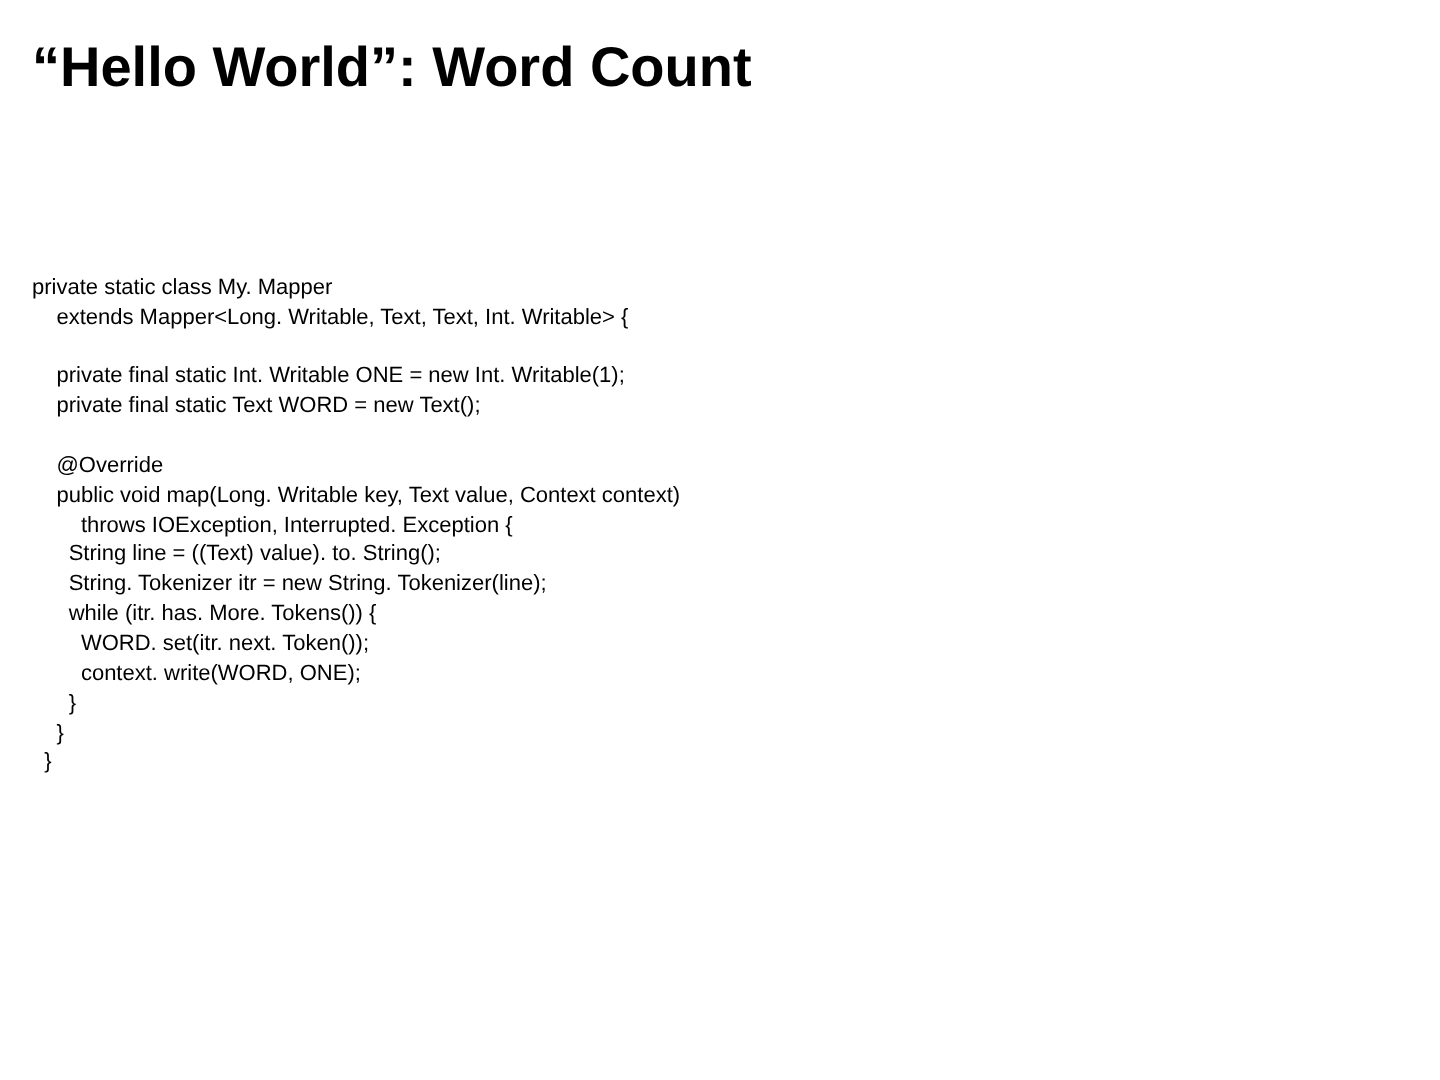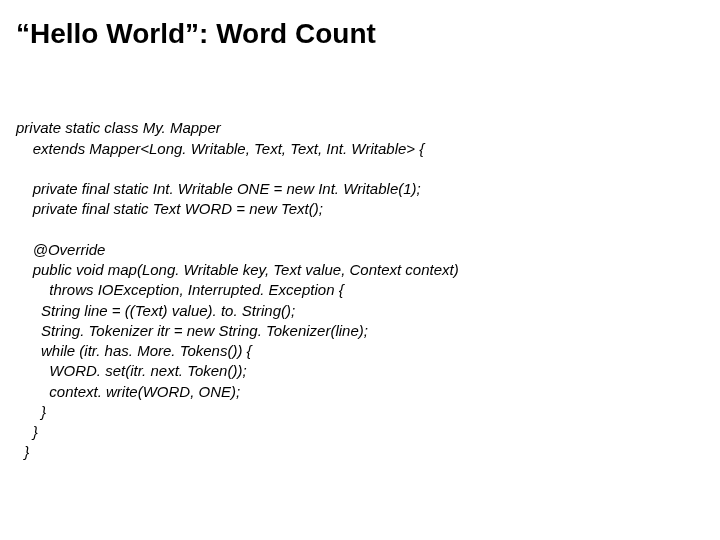--- a/index.html
+++ b/index.html
@@ -7,28 +7,27 @@
     width: 720px;
     height: 540px;
     background: #ffffff;
     font-family: Arial, Helvetica, sans-serif;
     color: #000000;
     padding: 18px 16px;
   }
   .title {
     font-size: 28px;
     font-weight: bold;
-    margin-bottom: 48px;
+    margin-bottom: 72px;
   }
   .code {
-    font-size: 15px;
+    font-size: 11px;
     line-height: 1.35;
     white-space: pre;
     font-family: Arial, Helvetica, sans-serif;
-    font-style: italic;
   }
 </style>
 </head>
 <body>
 
 <div class="title">“Hello World”: Word Count</div>
 
 <div class="code">
 <span>private static class My. Mapper</span>
 <span>    extends Mapper&lt;Long. Writable, Text, Text, Int. Writable&gt; {</span>

